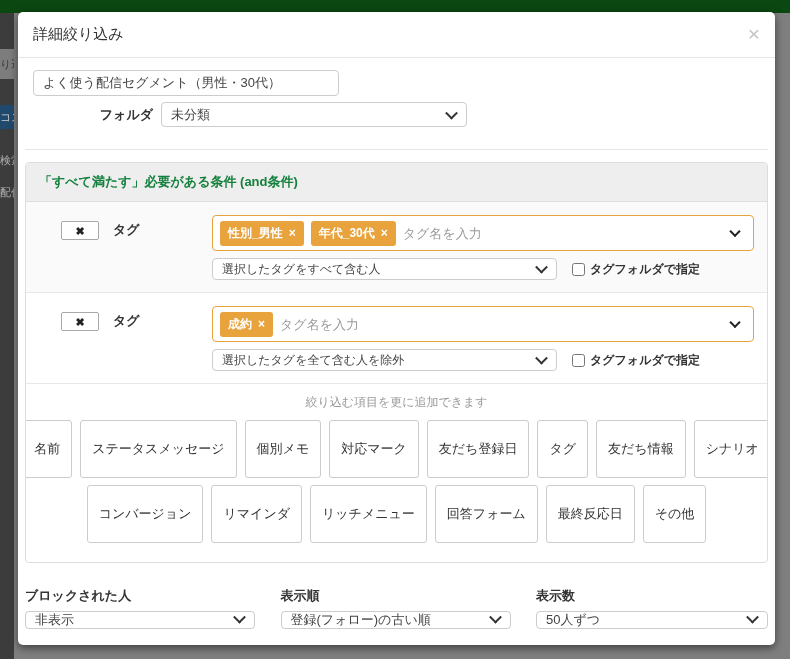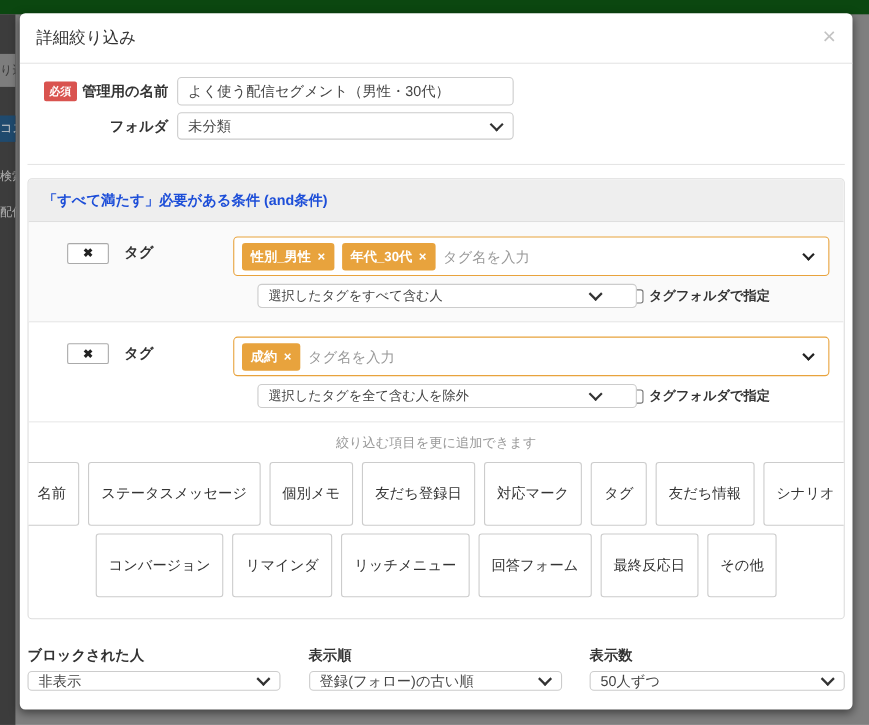--- a/index.html
+++ b/index.html
@@ -36,40 +36,40 @@
   .sel select { appearance:none; -webkit-appearance:none; background:#fff; border:1px solid #ccc; border-radius:4px;
                 font-size:13px; color:#444; padding:0 26px 0 9px; height:25px; width:100%; font-family:inherit; }
   .sel::after { content:""; position:absolute; right:11px; top:50%; width:7px; height:7px;
                 border-right:2px solid #333; border-bottom:2px solid #333;
                 transform:translateY(-70%) rotate(45deg); pointer-events:none; }
   .sel-folder { width:306px; margin-left:8px; }
   .divider { border-bottom:1px solid #e5e5e5; }
 
   
   .and-section { margin-top:12px; border:1px solid #ddd; border-radius:4px; overflow:hidden; }
-  .and-header { background:#eee; border-bottom:1px solid #ddd; padding:10px 13px; font-size:13px; font-weight:bold; color:#1d4ed8; }
+  .and-header { background:#eee; border-bottom:1px solid #ddd; padding:10px 13px; font-size:13px; font-weight:bold; color:#15803d; }
   .cond-row { display:flex; padding:13px 13px 12px 13px; border-bottom:1px solid #e8e8e8; }
   .cond-row.alt { background:#fafafa; }
   .cond-left { width:173px; display:flex; align-items:flex-start; gap:14px; padding-top:6px; flex-shrink:0; padding-left:22px; }
   .row-del { width:38px; height:19px; background:#fff; border:1px solid #aaa; border-radius:2px;
              font-size:11px; font-weight:bold; color:#222; line-height:16px; cursor:pointer; }
   .cond-type { font-size:13px; font-weight:bold; color:#333; }
   .cond-right { flex:1; }
   .tagbox { position:relative; border:1px solid #e8a33d; border-radius:4px; background:#fff; min-height:36px;
             display:flex; align-items:center; gap:7px; padding:4px 34px 4px 7px; }
   .chip { background:#e8a33d; color:#fff; font-size:12px; font-weight:bold; border-radius:3px;
           padding:4px 8px; display:inline-flex; align-items:center; gap:6px; cursor:pointer; white-space:nowrap; }
   .chip-x { font-size:12px; }
   .tag-input { border:none; outline:none; font-size:13px; color:#444; flex:1; min-width:60px; background:transparent; font-family:inherit; }
   .tag-input::placeholder { color:#999; }
   .tagbox .chev { position:absolute; right:14px; top:50%; width:8px; height:8px;
                   border-right:2.5px solid #222; border-bottom:2.5px solid #222; transform:translateY(-70%) rotate(45deg); }
   .cond-sub { display:flex; align-items:center; margin-top:7px; gap:15px; }
   .sel-match { width:345px; }
-  .sel-match select { height:22px; font-size:12px;margin-left:22px; }
+  .sel-match select { height:22px; font-size:12px; }
   .chk-line { display:flex; align-items:center; gap:5px; font-size:12px; color:#333; }
   .chk-line.bold { font-weight:bold; }
   .chk-line input { width:13px; height:13px; }
 
   .add-area { padding:6px 0 12px 0; }
   .hint { text-align:center; font-size:12px; color:#999; margin:4px 0 9px 0; }
   .btn-row { display:flex; justify-content:center; gap:8px; margin-bottom:7px; flex-wrap:nowrap; }
   .item-btn { background:#fff; border:1px solid #ccc; border-radius:3px; padding:19px 11px; font-size:13px;
               color:#333; cursor:pointer; white-space:nowrap; font-family:inherit; }
 
@@ -99,24 +99,20 @@
 
   <div class="modal-header">
     <div class="modal-title">詳細絞り込み</div>
     <button class="close-x">×</button>
   </div>
 
   <div class="modal-body">
 
     <div class="top-form">
       <div class="form-row">
-        <div class="label-col">
-          <span class="req-badge">必須</span>
-          <span>管理用の名前</span>
-        </div>
         <input class="text-input" type="text" value="よく使う配信セグメント（男性・30代）" style="">
       </div>
       <div class="form-row">
         <div class="label-col">
           <span>フォルダ</span>
         </div>
         <span class="sel sel-folder">
           <select>
             <option>未分類</option>
           </select>
@@ -188,22 +184,22 @@
           </div>
         </div>
       </div>
 
       <div class="add-area">
         <div class="hint">絞り込む項目を更に追加できます</div>
         <div class="btn-row">
           <button class="item-btn">名前</button>
           <button class="item-btn">ステータスメッセージ</button>
           <button class="item-btn">個別メモ</button>
+          <button class="item-btn">対応マーク</button>
           <button class="item-btn">友だち登録日</button>
-          <button class="item-btn">対応マーク</button>
           <button class="item-btn">タグ</button>
           <button class="item-btn">友だち情報</button>
           <button class="item-btn">シナリオ</button>
         </div>
         <div class="btn-row">
           <button class="item-btn">コンバージョン</button>
           <button class="item-btn">リマインダ</button>
           <button class="item-btn">リッチメニュー</button>
           <button class="item-btn">回答フォーム</button>
           <button class="item-btn">最終反応日</button>

